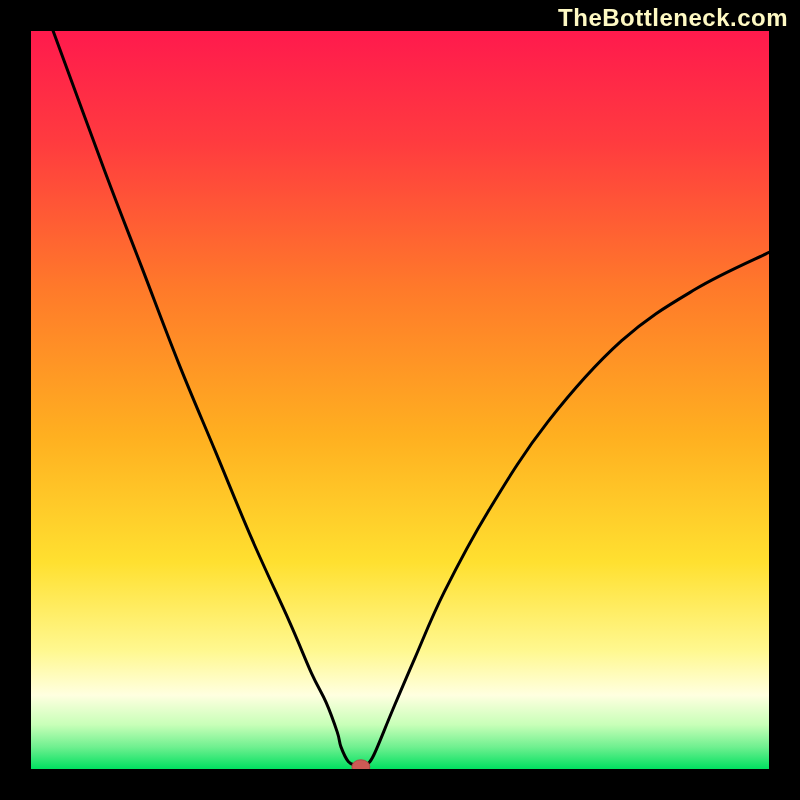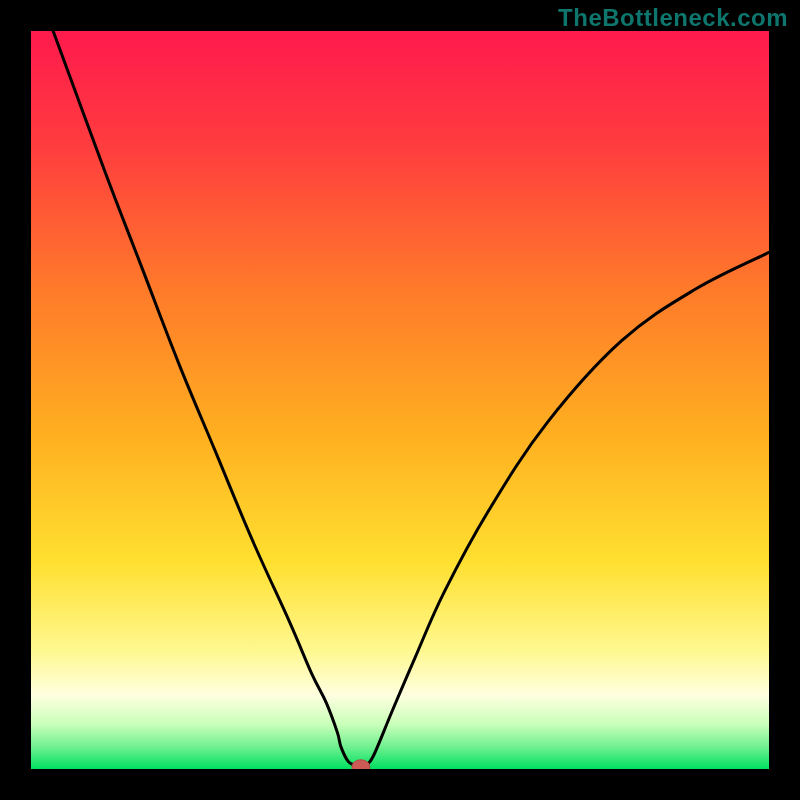--- a/index.html
+++ b/index.html
@@ -14,21 +14,21 @@
   .frame {
     position: relative;
     width: 800px;
     height: 800px;
     background: #000;
   }
   .watermark {
     position: absolute;
     top: 4px;
     right: 12px;
-    color: #0f766e;
+    color: #fef9c3;
     font-size: 24px;
     font-weight: 600;
     letter-spacing: 0.5px;
     z-index: 20;
   }
   .plot-wrap {
     position: absolute;
     left: 31px;
     top: 31px;
     width: 738px;

